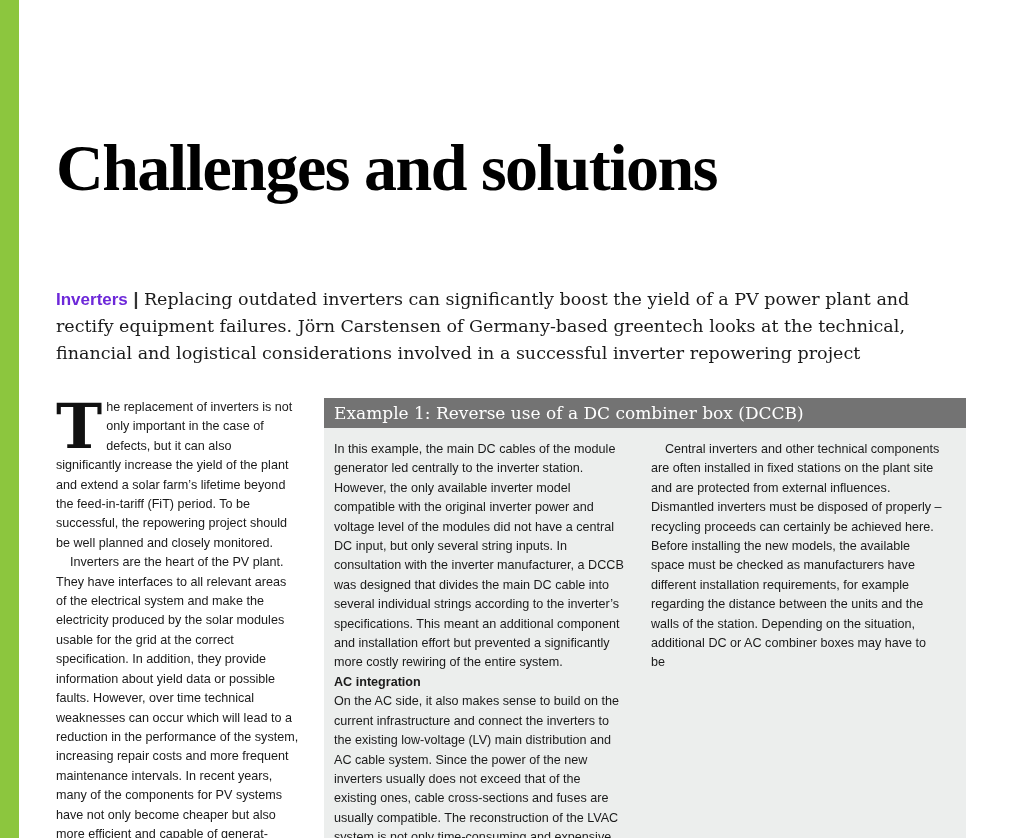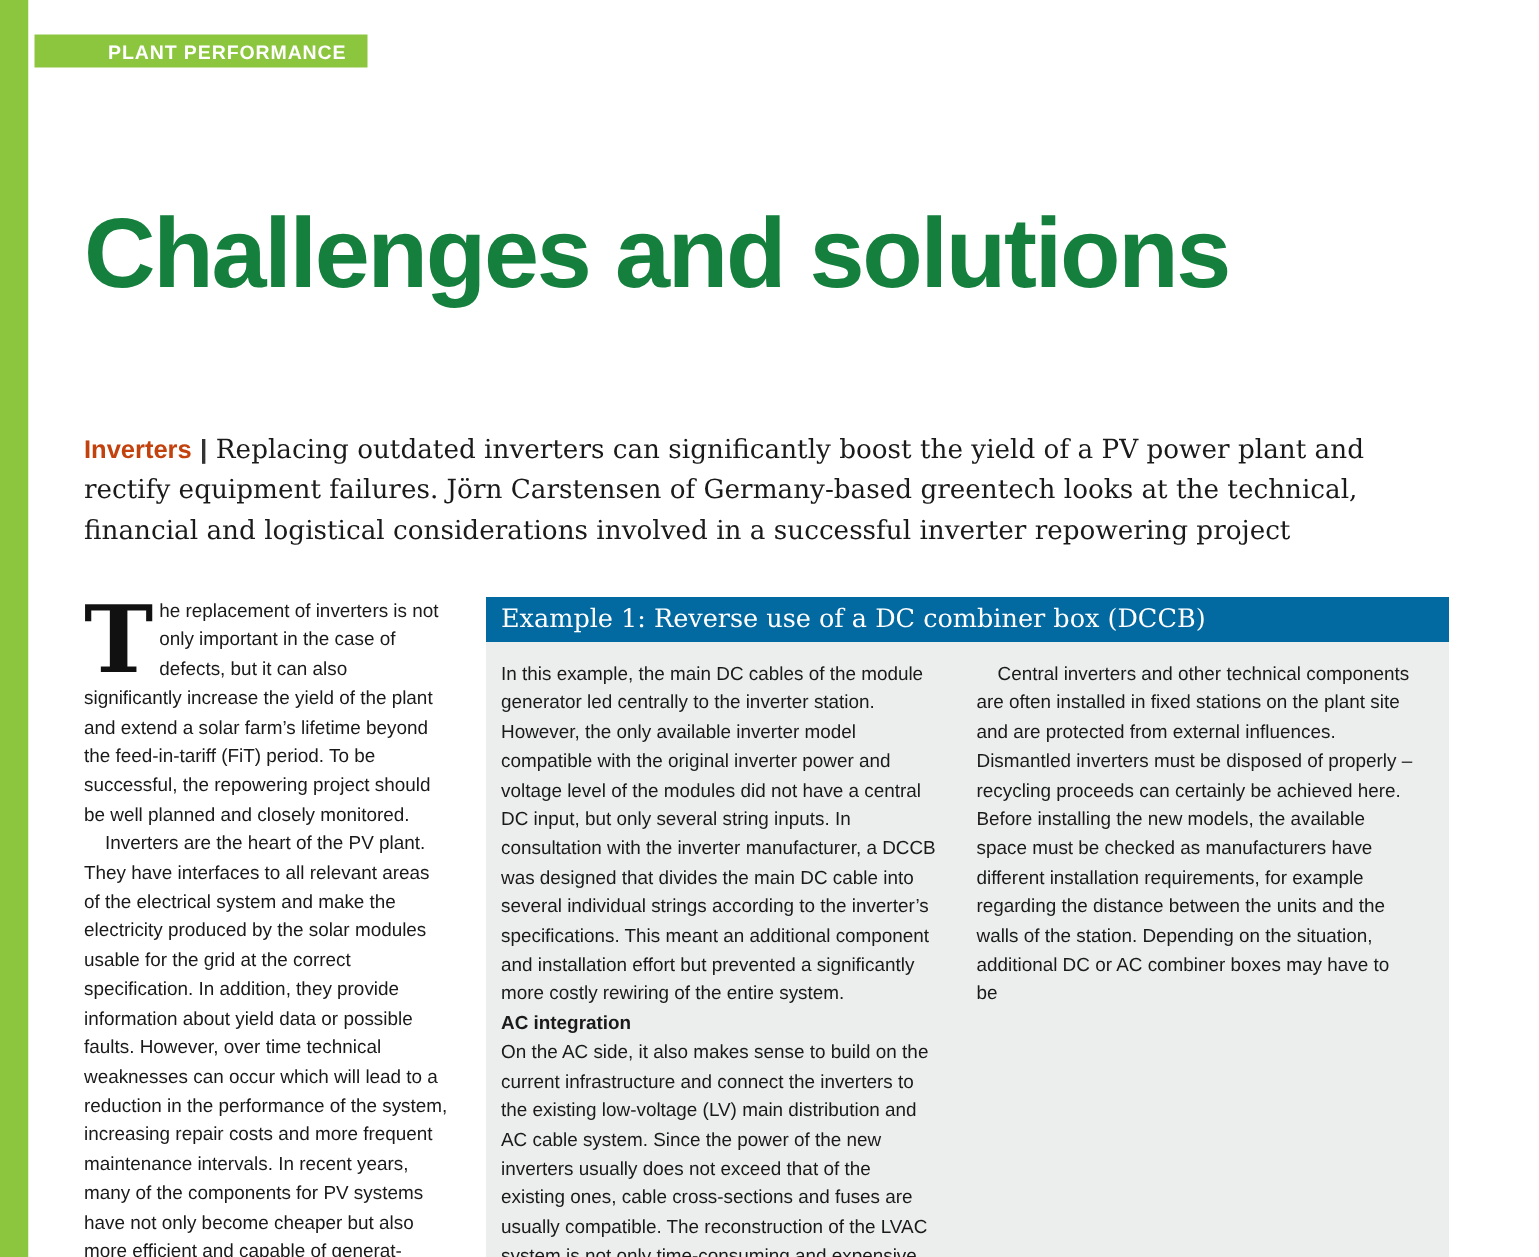--- a/index.html
+++ b/index.html
@@ -55,42 +55,42 @@
     width: 208px;
     justify-content: flex-end;
     font-family: "Liberation Sans", sans-serif;
     text-transform: uppercase;
   }
   .headline {
     position: absolute;
     left: 56px;
     top: 88px;
     width: 920px;
-    font-family: Liberation Sans, sans-serif;
+    font-family: Liberation Serif, serif;
     font-weight: bold;
     font-size: 66px;
     line-height: 72px;
     letter-spacing: -1.5px;
-    color: #15803d;
+    color: #000000;
   }
   .headline .l2 {
     display: block;
   }
   .standfirst {
     position: absolute;
     left: 56px;
     top: 286px;
     width: 905px;
     font-family: "DejaVu Serif", serif;
     font-size: 17.5px;
     line-height: 27px;
     color: #1a1a1a;
   }
   .standfirst .kicker {
-    color: #c2410c;
+    color: #6d28d9;
     font-family: "Liberation Sans", sans-serif;
     font-weight: bold;
     font-size: 17px;
   }
   .standfirst .bar {
     color: #333;
     font-family: "Liberation Sans", sans-serif;
     font-weight: bold;
   }
   
@@ -123,21 +123,21 @@
   .example-box {
     position: absolute;
     left: 324px;
     top: 398px;
     width: 642px;
     height: 440px;
     background: #eceeed;
   }
   .example-head {
     height: 30px;
-    background: #0369a1;
+    background: #737373;
     color: #ffffff;
     font-family: "DejaVu Serif", serif;
     font-size: 17px;
     display: flex;
     align-items: center;
     padding-left: 10px;
     box-sizing: border-box;
   }
   .example-cols {
     display: flex;
@@ -165,23 +165,20 @@
   }
 </style>
 </head>
 <body>
 
 <div class="page">
 
   <div class="edge-bar"></div>
   <div class="edge-bar-inner"></div>
 
-  <div class="section-flag">
-    <span>PLANT PERFORMANCE</span>
-  </div>
 
   <h1 class="headline">
     <span class="l1">Challenges and solutions</span>
   </h1>
 
   <div class="standfirst">
     <span class="kicker">Inverters</span>
     <span class="bar">|</span>
     <span>Replacing outdated inverters can significantly boost the yield of a PV power plant and rectify equipment failures. Jörn Carstensen of Germany-based greentech looks at the technical, financial and logistical considerations involved in a successful inverter repowering project</span>
   </div>

